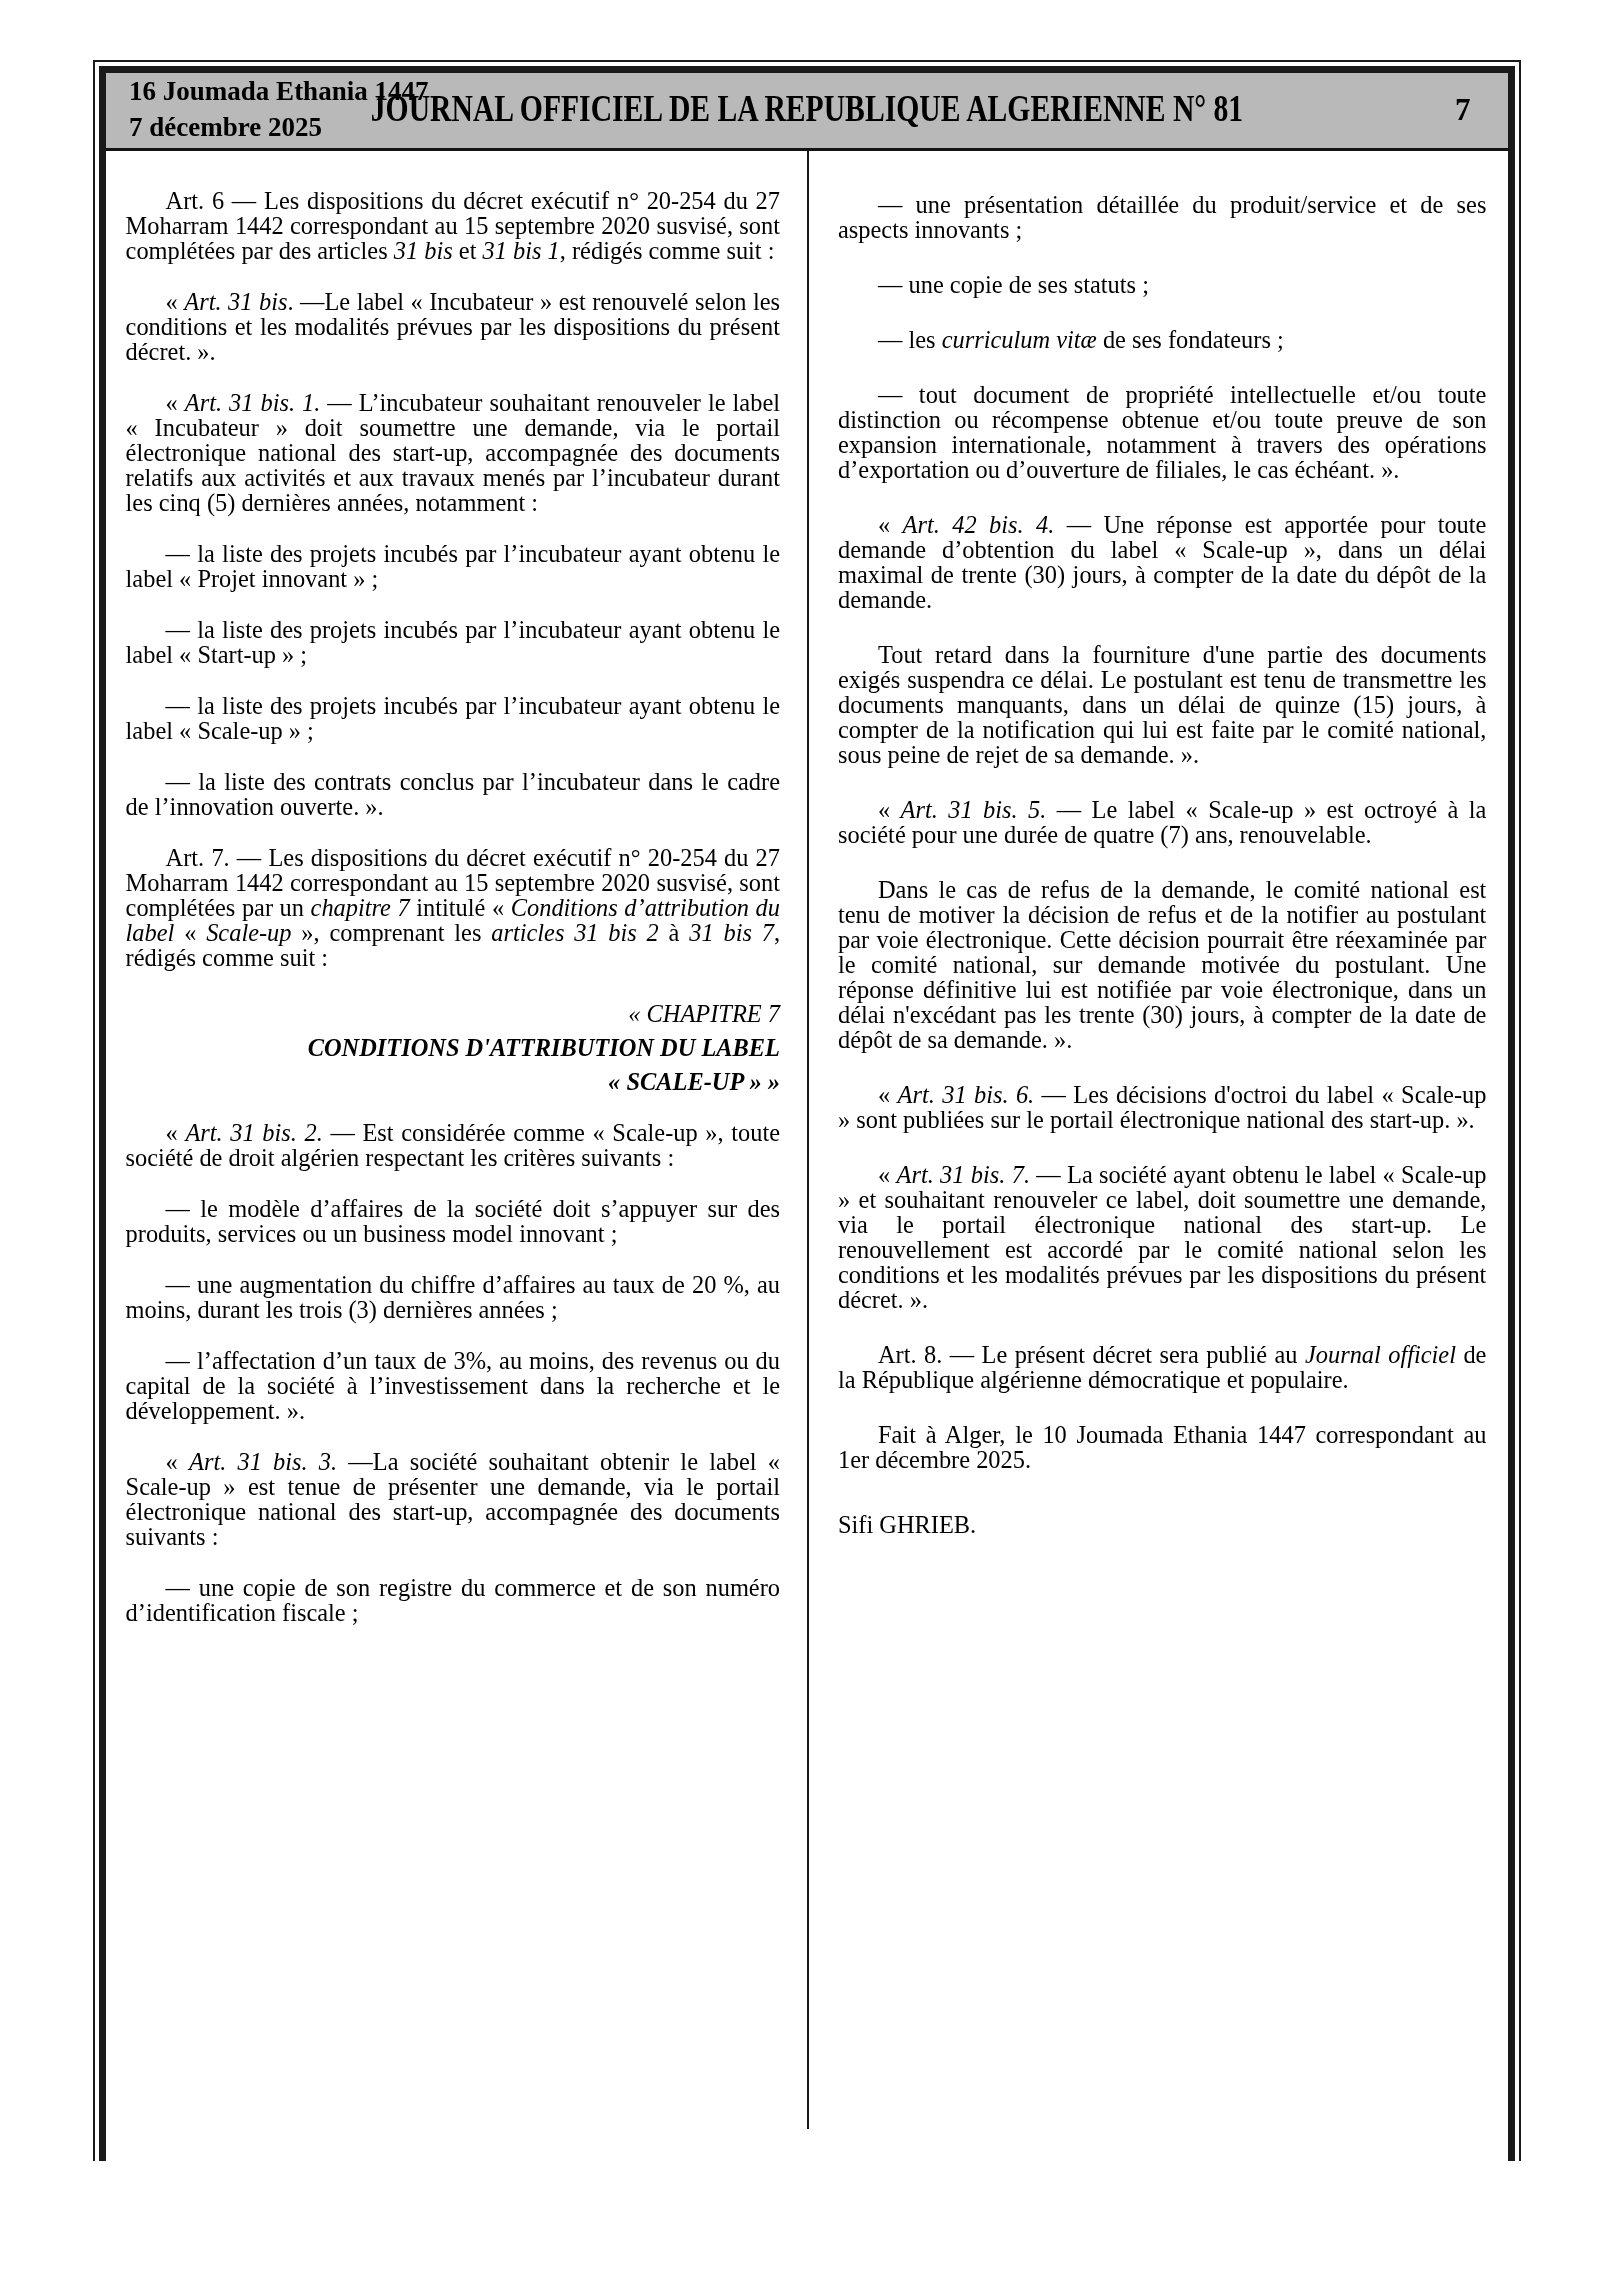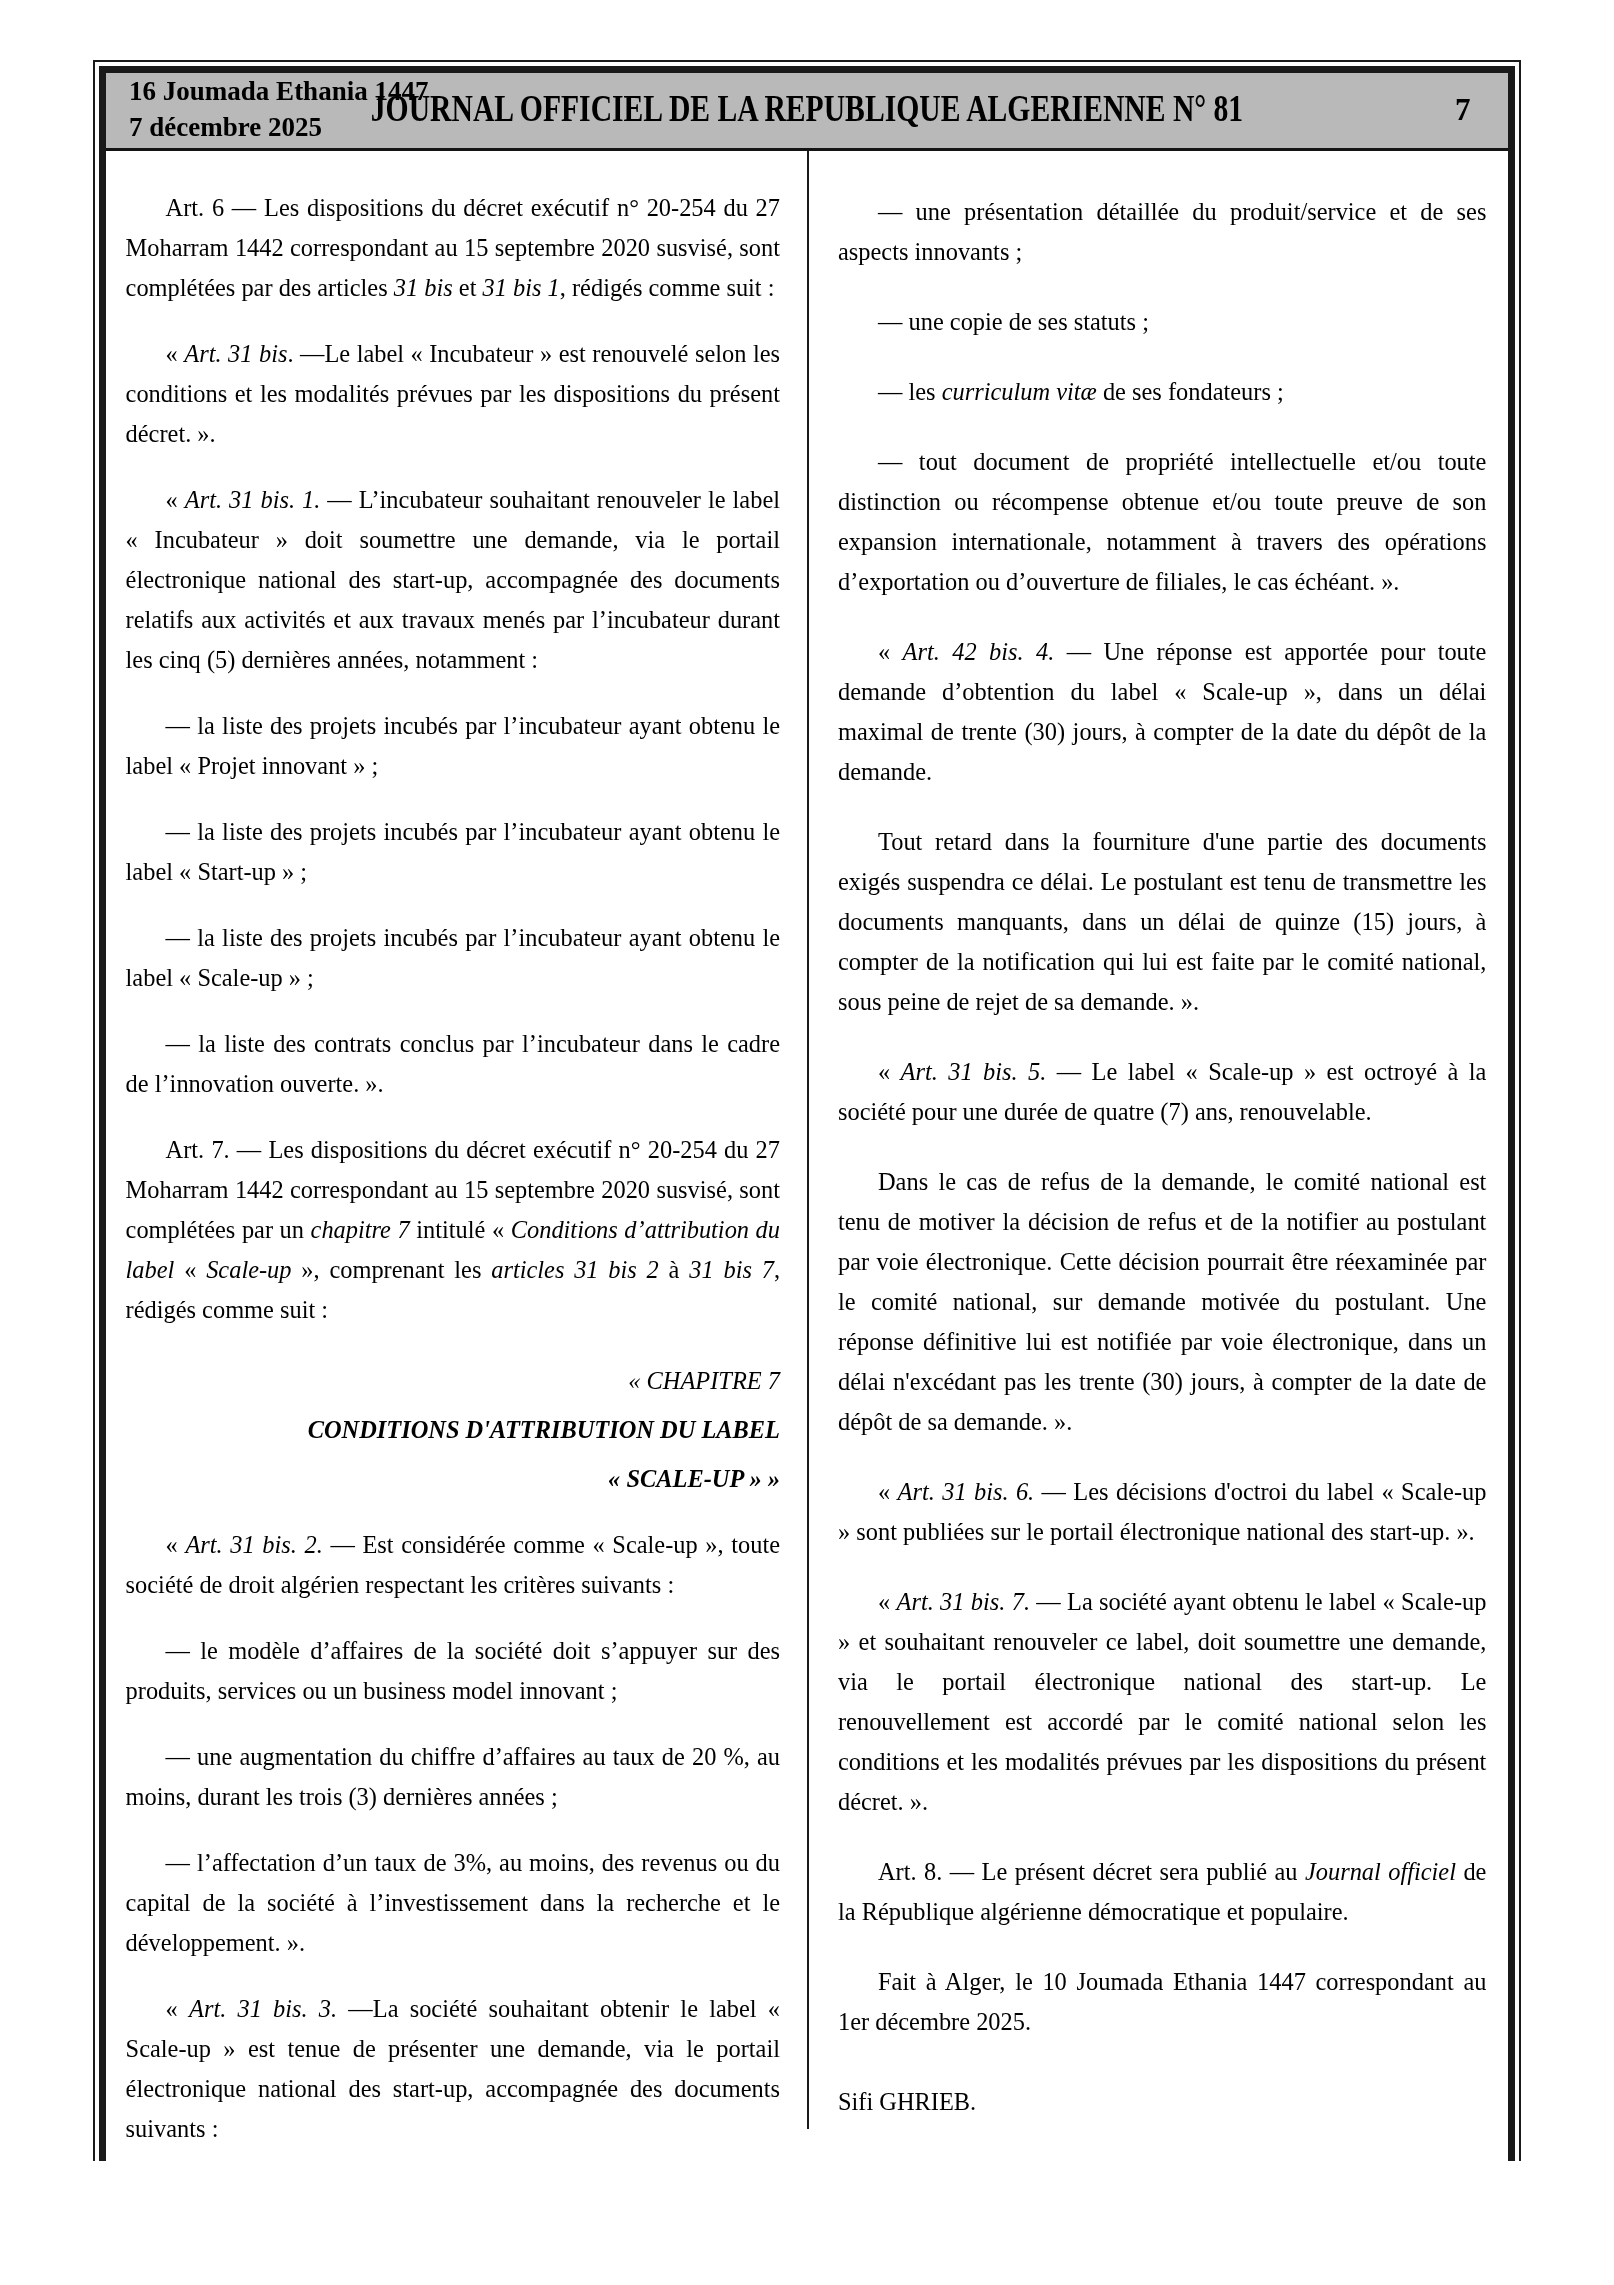--- a/index.html
+++ b/index.html
@@ -26,21 +26,21 @@
     transform:translate(-50%,-54%) scaleX(0.78);
     font-weight:bold; font-size:38px; white-space:nowrap; letter-spacing:0;
   }
   .masthead .pageno { font-weight:bold; font-size:31px; }
   .body { flex:1; display:flex; position:relative; overflow:hidden; }
   .divider {
     position:absolute; left:50%; top:0; bottom:33px; width:1.8px; background:#1a1a1a;
   }
   .column {
     width:50%; box-sizing:border-box; overflow:hidden;
-    font-size:24.4px; line-height:40px;
+    font-size:24.4px; line-height:25px;
   }
   .col-left  { padding:11px 27px 7.2px 20px; }
   .col-right { padding:11px 22px 7.2px 31px; }
   .column p { margin:26px 0; text-align:justify; text-indent:40px; }
   .col-right p { margin:30px 0; }
   .column p.center { text-align:right; text-indent:0; margin:31px 0 9px; }
   .column p.center + p.center { margin-top:9px; }
   .column p.right { text-indent:0; padding-right:11px; margin-top:40px; }
   i { font-style:italic; }
 </style>

